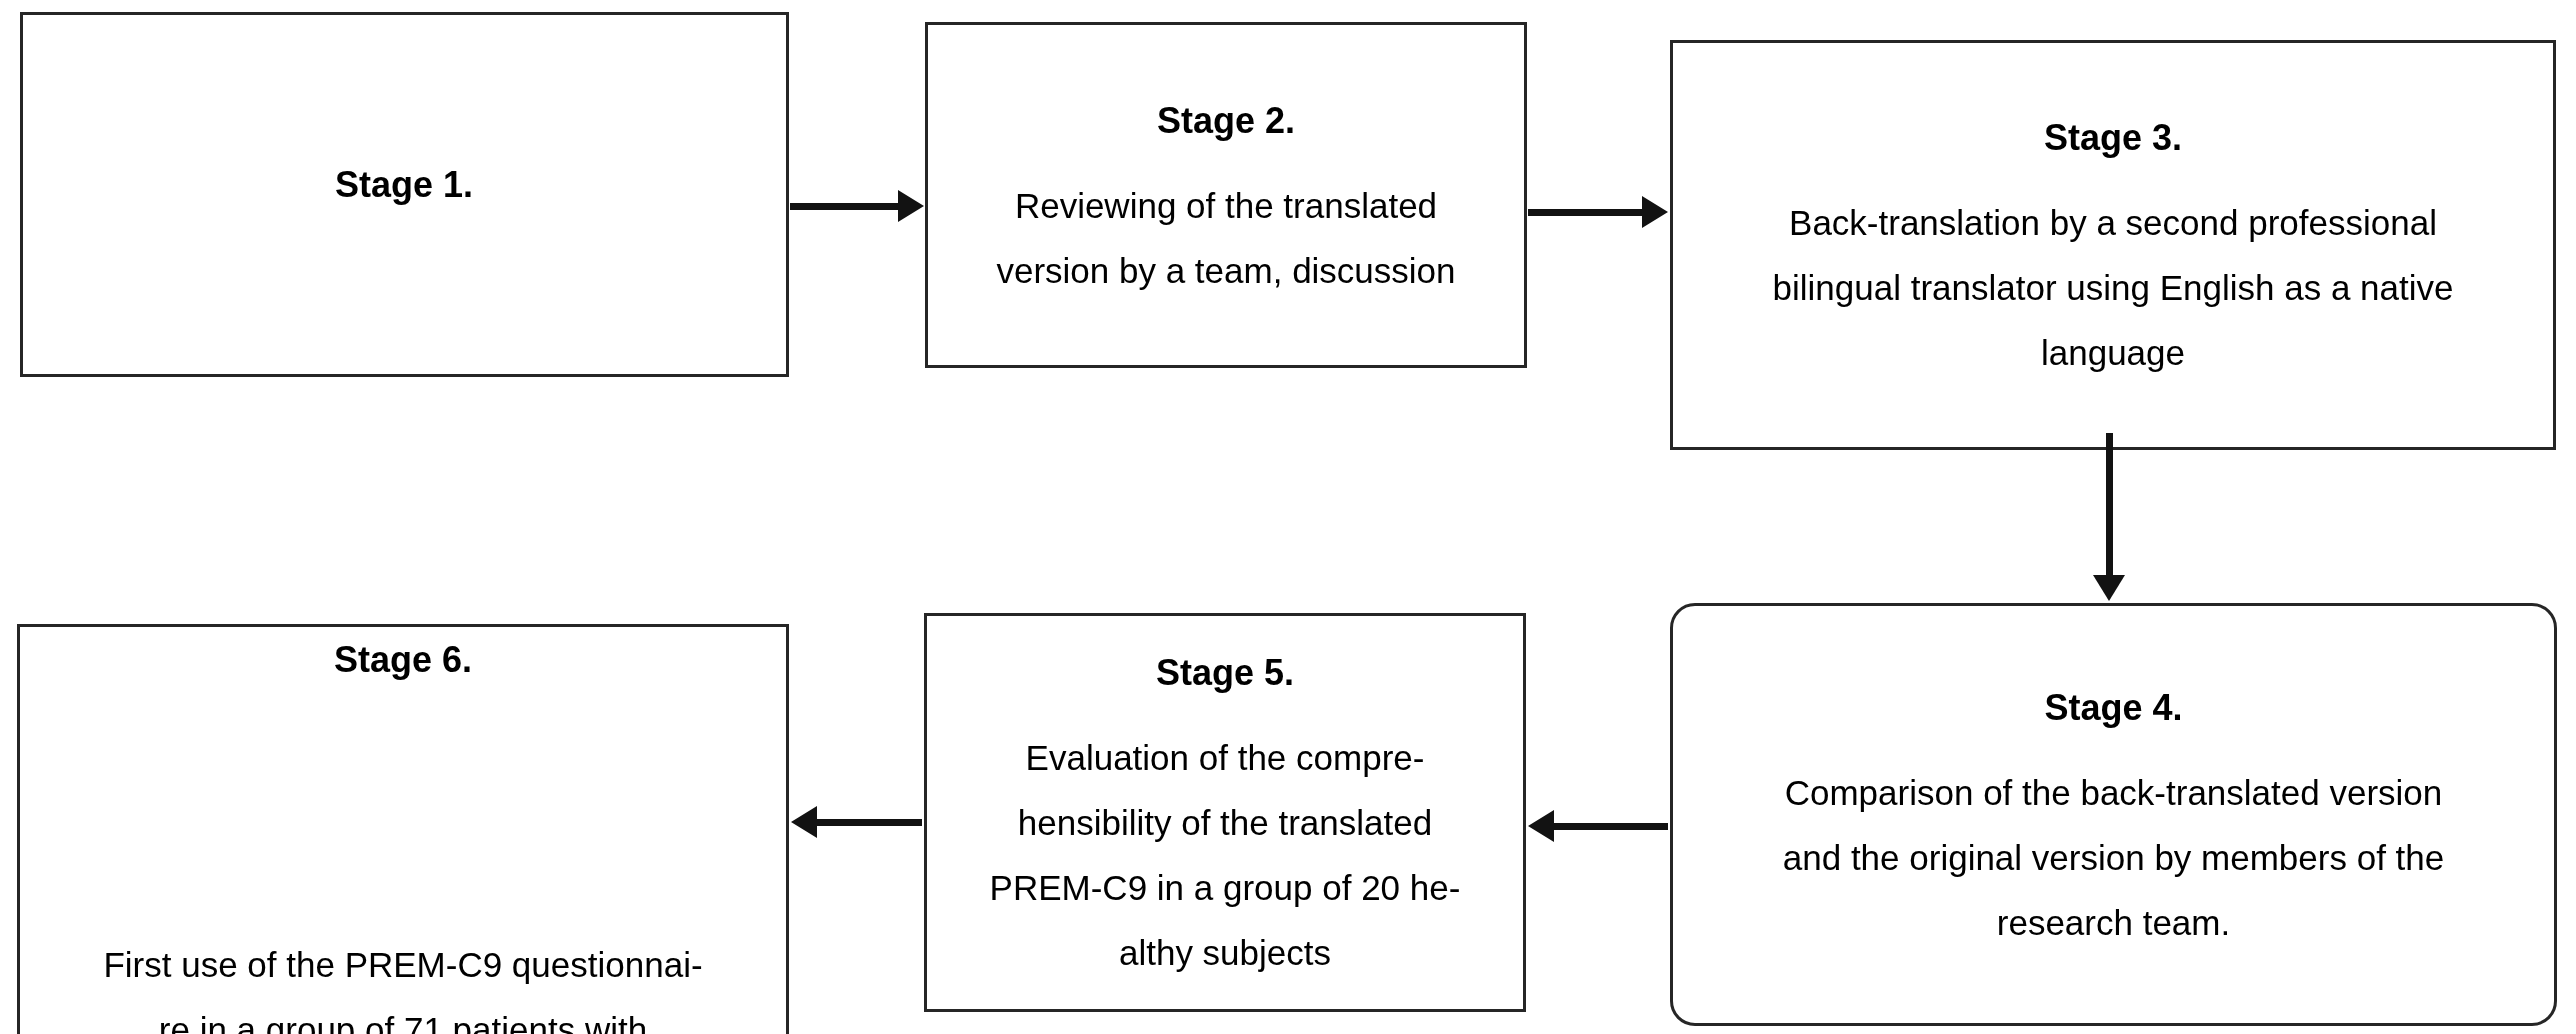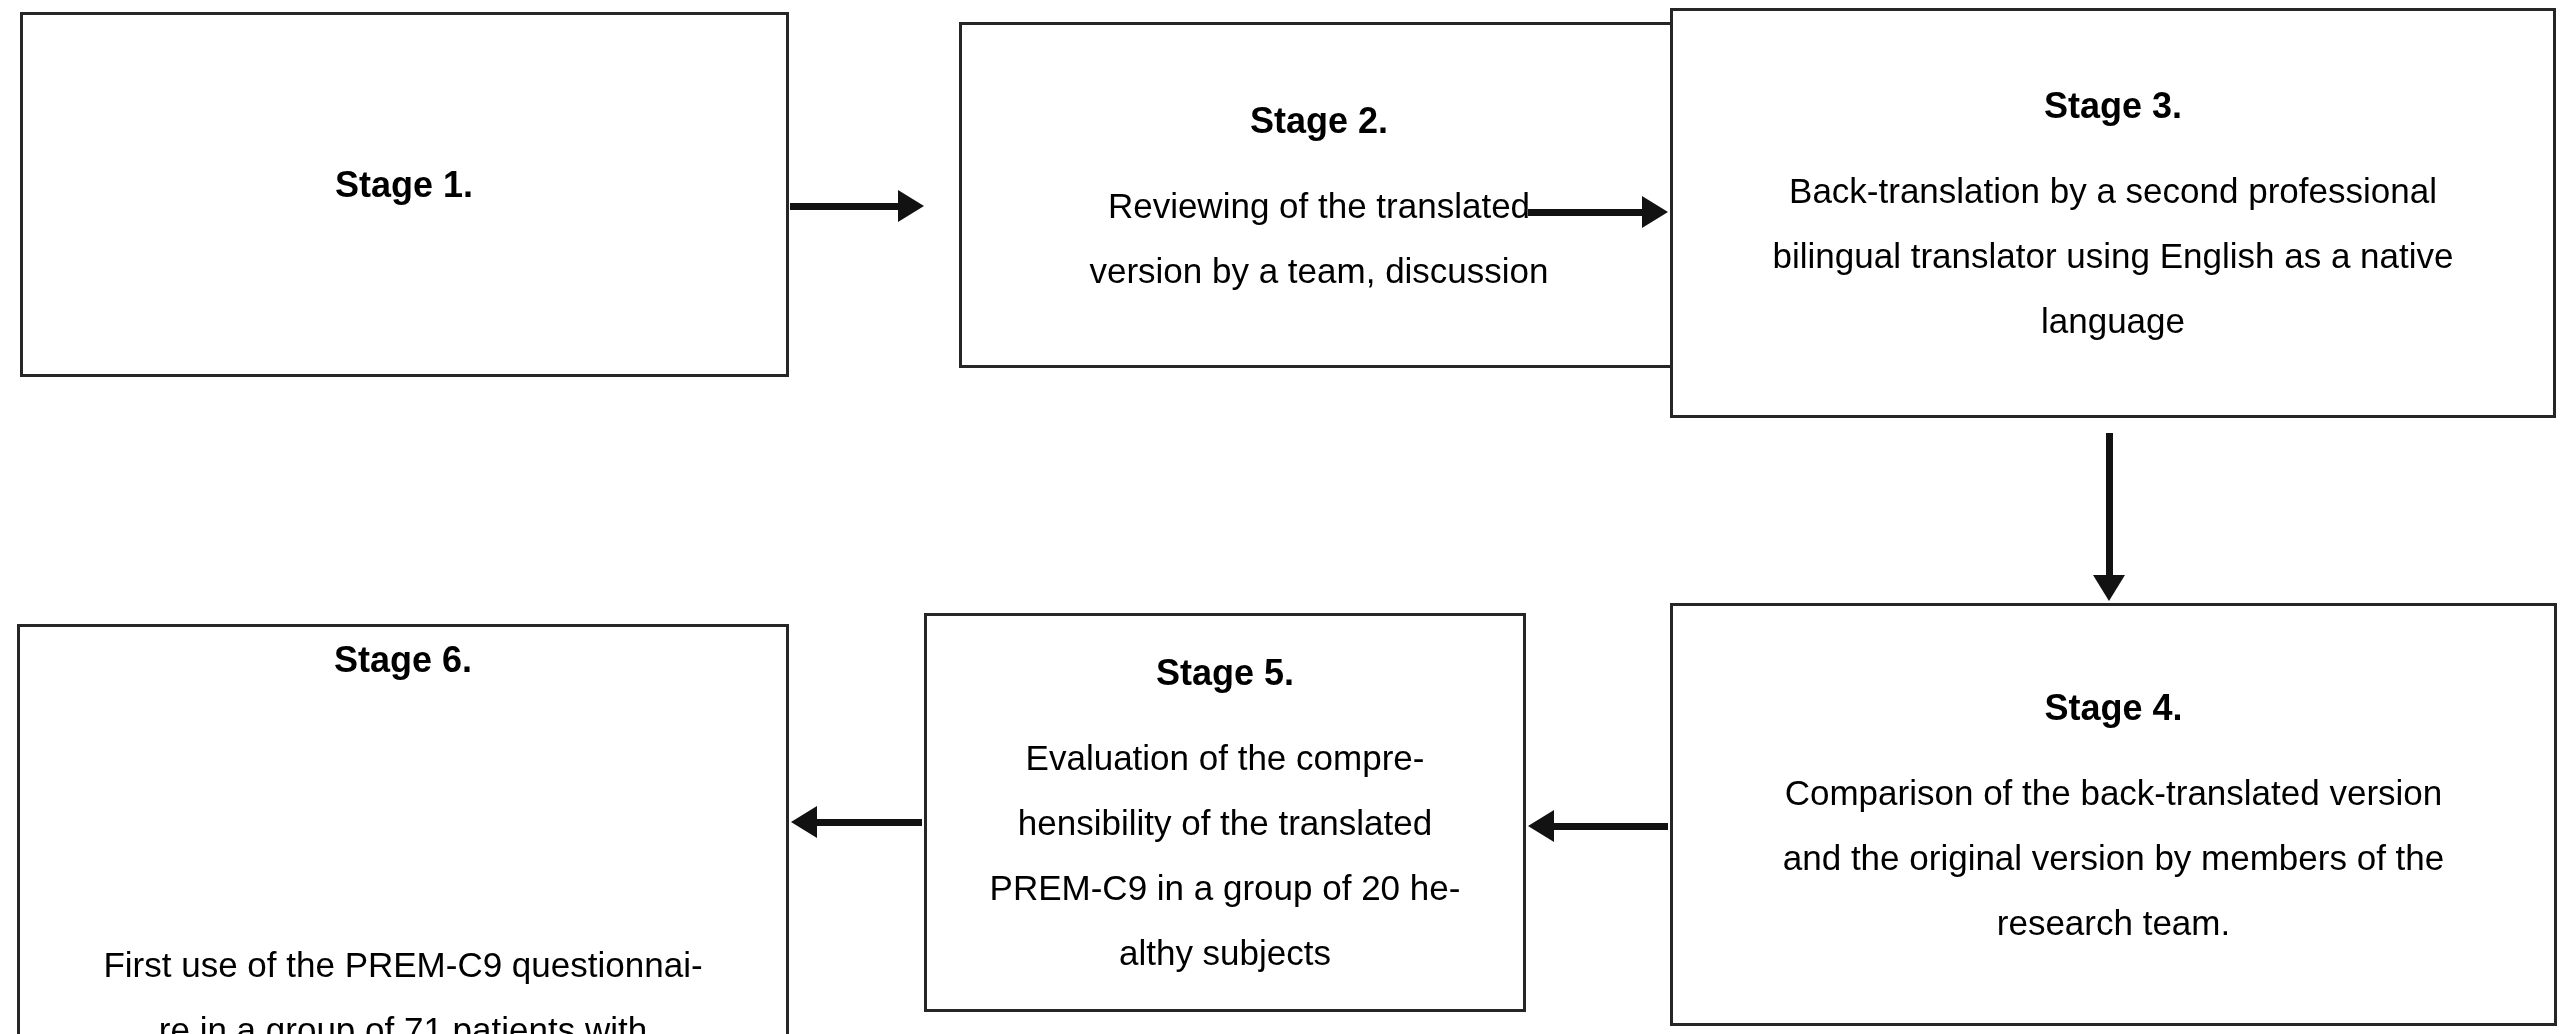--- a/index.html
+++ b/index.html
@@ -40,23 +40,23 @@
     white-space:pre-line;
   }
   .box-body{
     font-size:35px;
     font-weight:400;
     line-height:65px;
     white-space:pre-line;
   }
   
   #box-stage-1{ left:19.5px;   top:12px;  width:769px;  height:365px; }
-  #box-stage-2{ left:925px; top:22px;  width:720px;  height:346px;margin-left:34px; }
-  #box-stage-3{ left:1670px; top:8px;  width:886px; height:410px; }
-  #box-stage-4{ left:1670px; top:603px; width:887px; height:423px; }
+  #box-stage-2{ left:925px; top:22px;  width:602px;  height:346px; }
+  #box-stage-3{ left:1670px; top:40px;  width:886px; height:410px; }
+  #box-stage-4{ left:1670px; top:603px; width:887px; height:423px;border-radius:25px; }
   #box-stage-5{ left:924px; top:613px; width:602px;  height:399px; }
   #box-stage-6{ left:17px;   top:624px; width:772px;  height:506px;justify-content:space-between; }
 
   
   .arrow{ position:absolute; }
   .shaft-h{
     position:absolute; top:12.5px; height:7.8px;
     background:var(--arrow-color);
   }
   .shaft-v{

